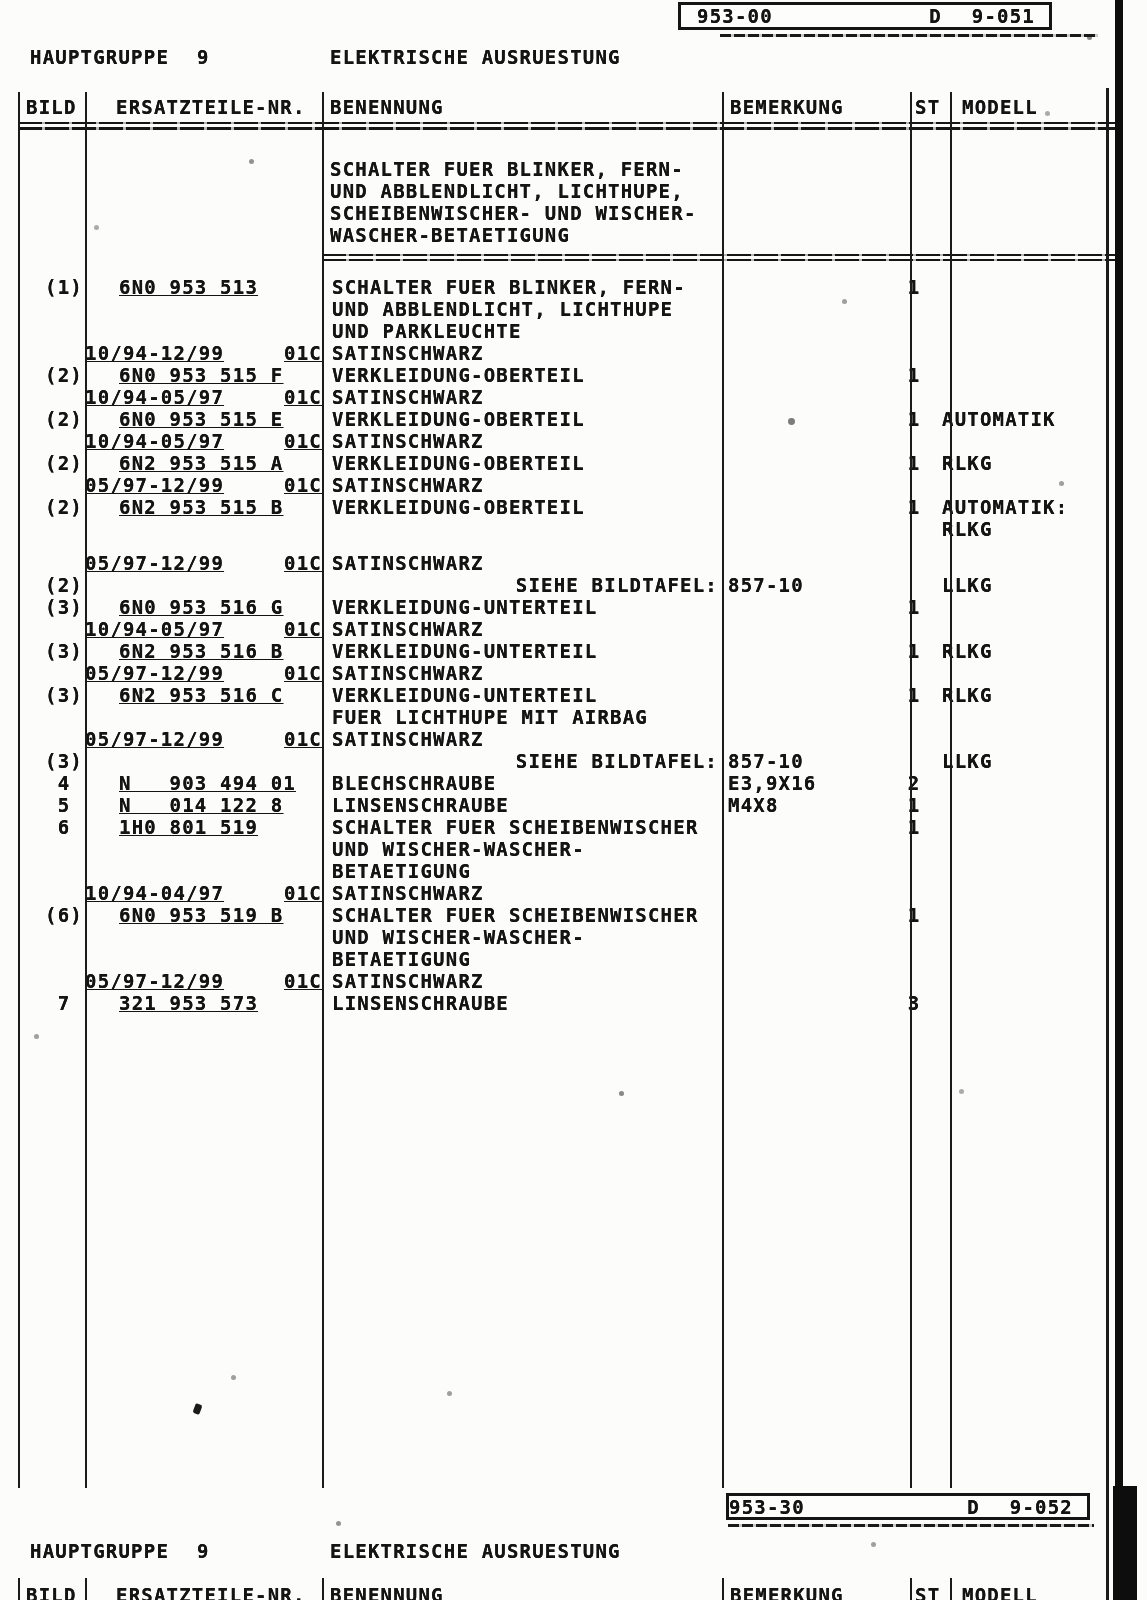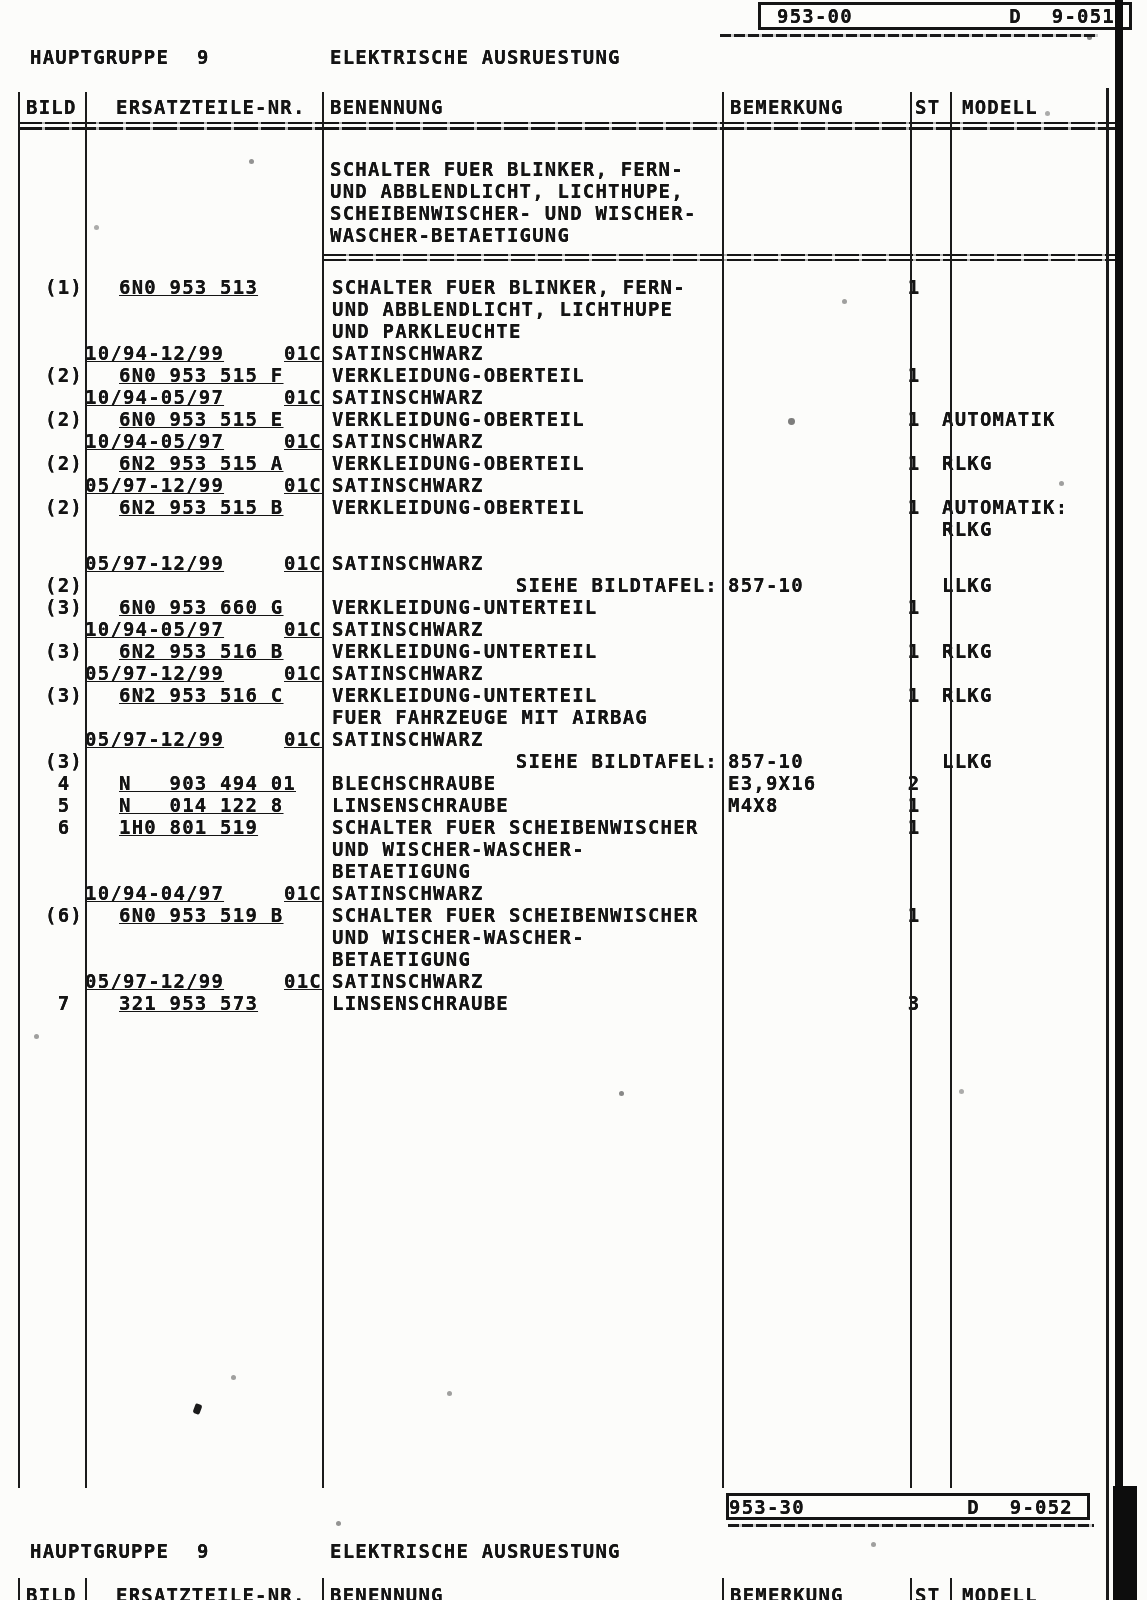--- a/index.html
+++ b/index.html
@@ -74,21 +74,21 @@
       95px 226px 0 1px rgba(20,20,20,.35),
       448px 1392px 0 1px rgba(20,20,20,.4),
       1046px 112px 0 1px rgba(20,20,20,.35);
   }
   .smudge { position: absolute; left: 194px; top: 1404px; width: 7px; height: 10px;
     background: #1b1b1b; transform: rotate(20deg); border-radius: 2px; }
 </style>
 </head>
 <body>
 
-<div class="stamp-box" style="left:758px; top:2px; width:374px; height:28px;">
+<div class="stamp-box" style="left:678px; top:2px; width:374px; height:28px;">
   <span class="ink" style="padding-left:16px;">953-00</span>
   <span class="stamp-right">
     <span class="ink">D</span>
     <span class="ink">9-051</span>
   </span>
 </div>
 <div class="dashline" style="left:720px; top:34px; width:378px; height:3px;"></div>
 
 <div>
   <span class="abs ink" style="left:30px;  top:46px;">HAUPTGRUPPE</span>
@@ -251,21 +251,21 @@
       <div class="cell c-nr"></div>
       <div class="cell c-ben">
         <div class="ben-right ink">SIEHE BILDTAFEL:</div>
       </div>
       <div class="cell c-bem ink">857-10</div>
       <div class="cell c-st ink"></div>
       <div class="cell c-modell ink">LLKG</div>
     </div>
     <div class="trow">
       <div class="cell c-bild ink">(3)</div>
-      <div class="cell c-nr"><div class="nr-part ink">6N0 953 660 G</div></div>
+      <div class="cell c-nr"><div class="nr-part ink">6N0 953 516 G</div></div>
       <div class="cell c-ben">
         <div class="ben-left ink">VERKLEIDUNG-UNTERTEIL</div>
       </div>
       <div class="cell c-bem ink"></div>
       <div class="cell c-st ink">1</div>
       <div class="cell c-modell ink"></div>
     </div>
     <div class="trow">
       <div class="cell c-bild ink"></div>
       <div class="cell c-nr"><div class="nr-date ink">10/94-05/97</div><div class="nr-code ink">01C</div></div>
@@ -303,21 +303,21 @@
         <div class="ben-left ink">VERKLEIDUNG-UNTERTEIL</div>
       </div>
       <div class="cell c-bem ink"></div>
       <div class="cell c-st ink">1</div>
       <div class="cell c-modell ink">RLKG</div>
     </div>
     <div class="trow">
       <div class="cell c-bild ink"></div>
       <div class="cell c-nr"></div>
       <div class="cell c-ben">
-        <div class="ben-left ink">FUER FAHRZEUGE MIT AIRBAG</div>
+        <div class="ben-left ink">FUER LICHTHUPE MIT AIRBAG</div>
       </div>
       <div class="cell c-bem ink"></div>
       <div class="cell c-st ink"></div>
       <div class="cell c-modell ink"></div>
     </div>
     <div class="trow">
       <div class="cell c-bild ink"></div>
       <div class="cell c-nr"><div class="nr-date ink">05/97-12/99</div><div class="nr-code ink">01C</div></div>
       <div class="cell c-ben">
         <div class="ben-left ink">SATINSCHWARZ</div>

